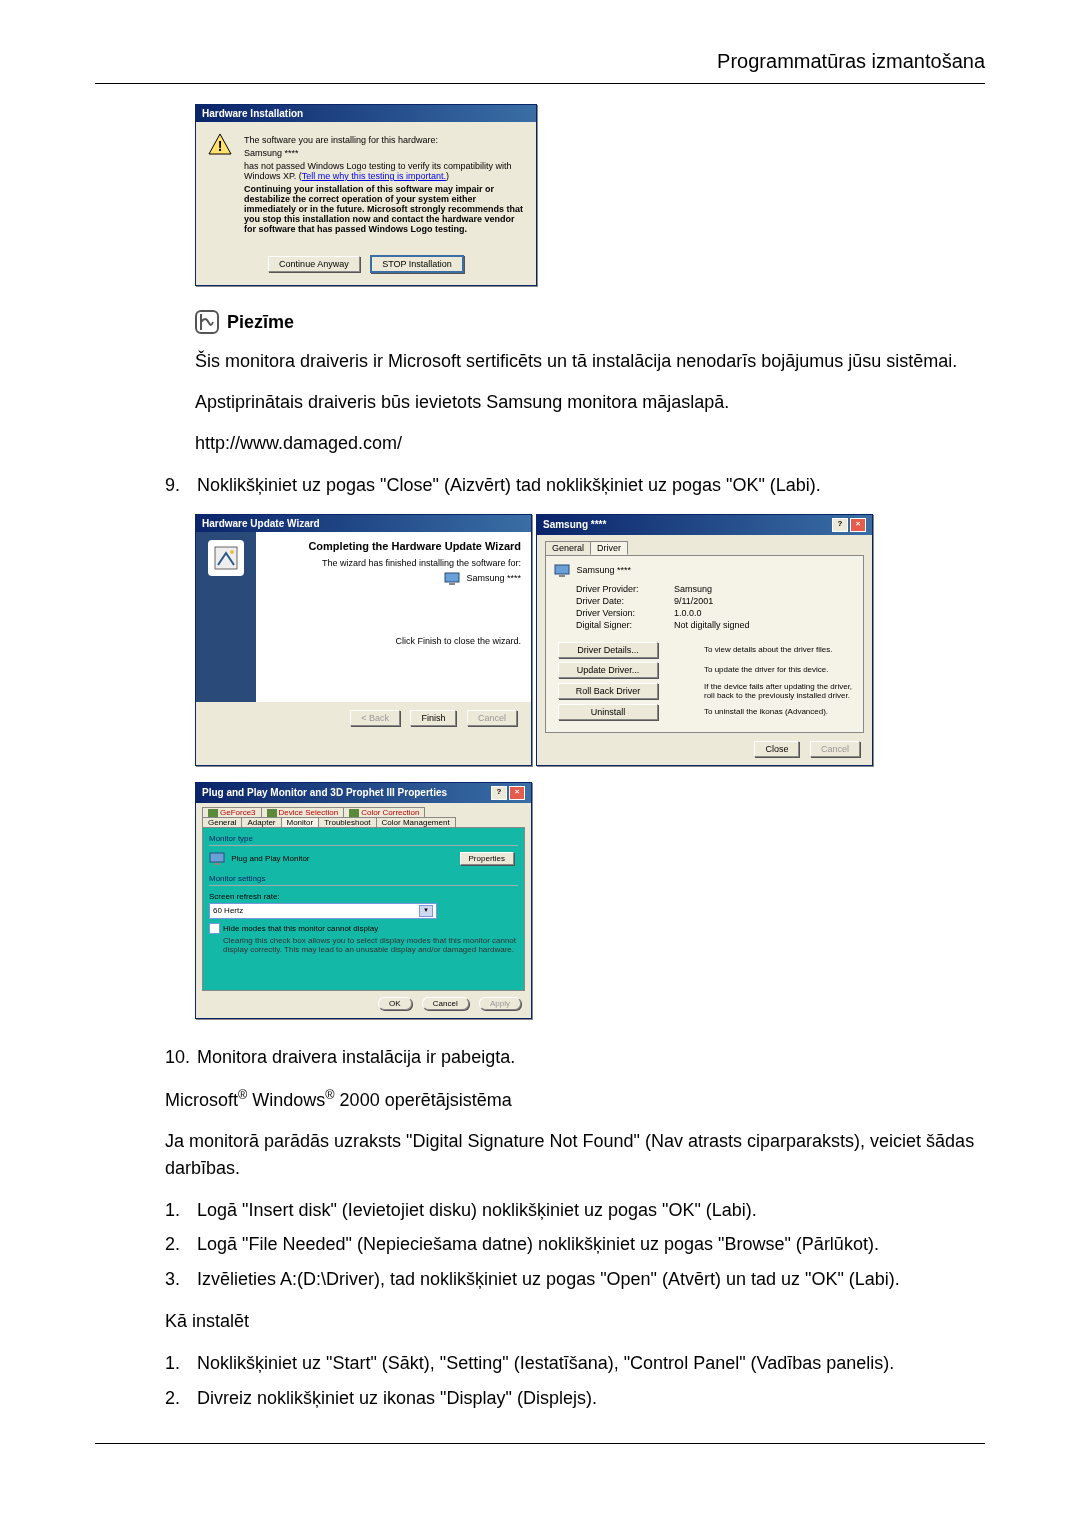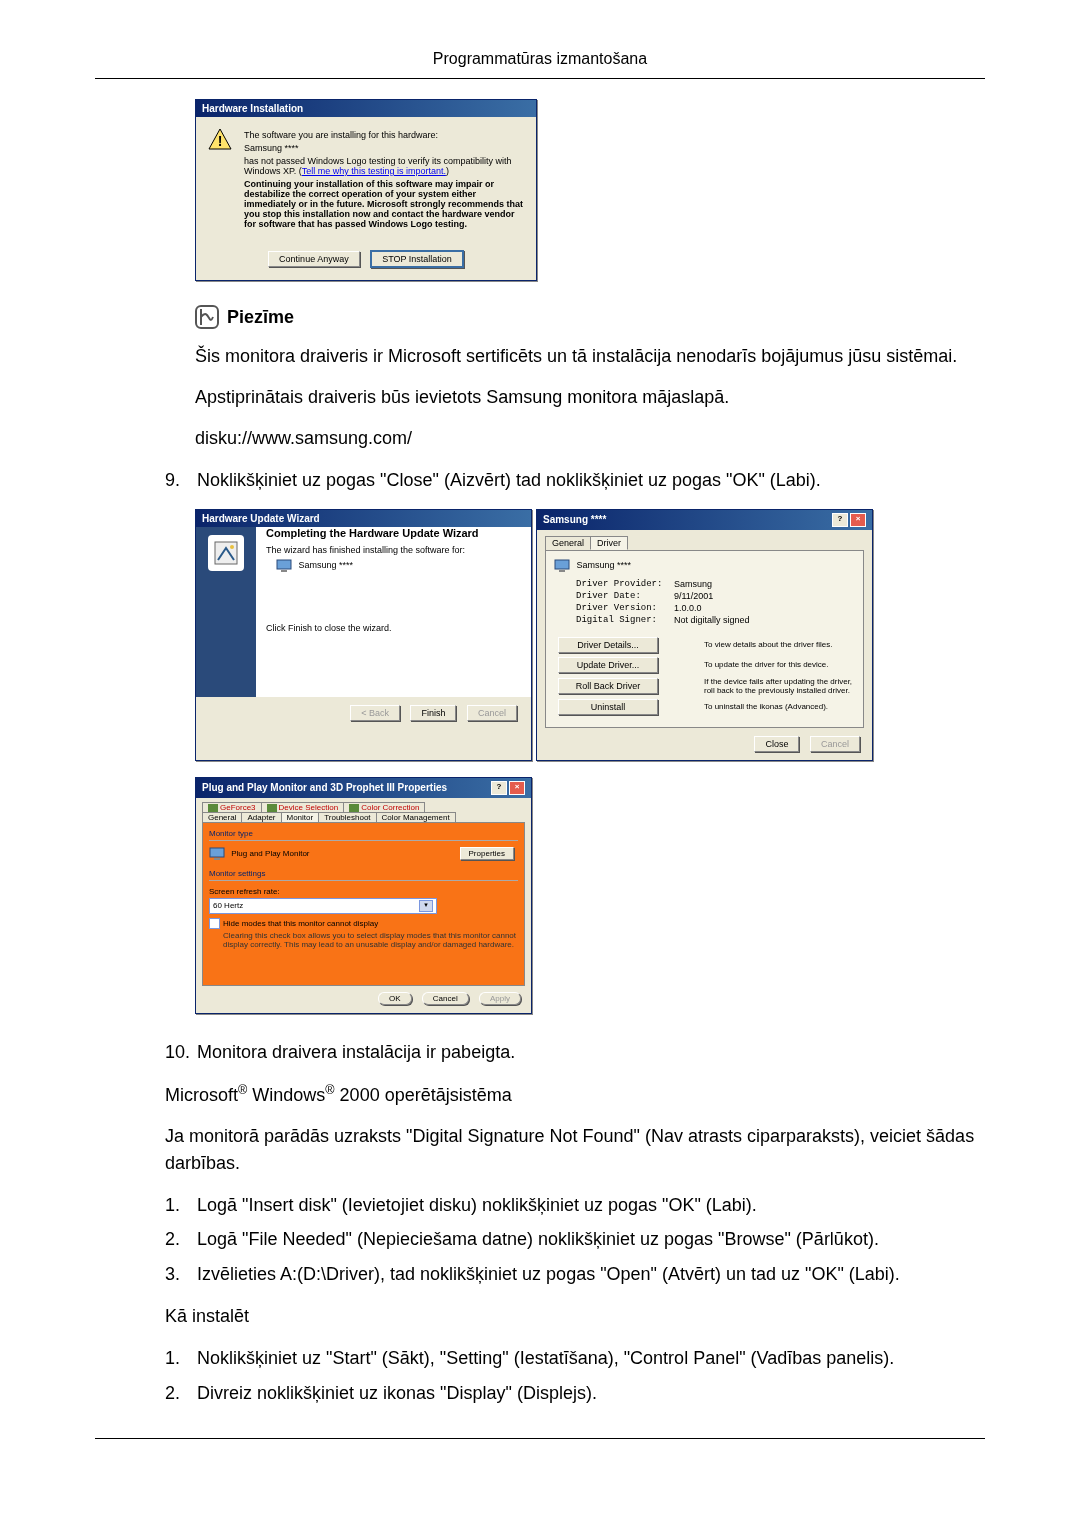--- a/index.html
+++ b/index.html
@@ -11,22 +11,22 @@
     width: 1080px;
   }
   .page {
     width: 1080px;
     min-height: 1527px;
     padding: 50px 95px 60px 95px;
     box-sizing: border-box;
     position: relative;
   }
   .header-title {
-    text-align: center;
-    font-size: 16px;
+    text-align: right;
+    font-size: 20px;
     margin-bottom: 10px;
   }
   .hr {
     border: none;
     border-top: 1px solid #000;
     margin: 4px 0 20px 0;
   }
   .content-col {
     margin-left: 100px;
   }
@@ -140,22 +140,23 @@
     width: 36px;
     height: 36px;
     background: #fff;
     border-radius: 4px;
     display: flex;
     align-items: center;
     justify-content: center;
   }
   .wiz-main {
     flex: 1;
-    padding: 0 10px;
+    padding: 8px 10px;
     font-size: 9px;
+    text-align: right;
   }
   .wiz-title { font-weight: bold; font-size: 11px; margin-bottom: 6px; }
   .monico {
     width: 16px; height: 14px;
     display: inline-block;
     vertical-align: middle;
     margin-right: 4px;
   }
   .props {
     width: 335px;
@@ -177,21 +178,21 @@
     padding: 1px 6px;
     margin-right: -1px;
   }
   .tab.active { background: #f5f3e7; font-weight: normal; border-bottom: 1px solid #f5f3e7; }
   .panel {
     background: #f5f3e7;
     border: 1px solid #888;
     padding: 8px;
   }
   .prop-row { display: flex; gap: 8px; margin: 2px 0; }
-  .prop-lbl { width: 90px; font-family: Liberation Mono, monospace; }
+  .prop-lbl { width: 90px; }
   .prop-btnrow { display: flex; gap: 6px; margin: 4px 0; align-items: center; }
   .prop-btnrow .winbtn { width: 90px; text-align: center; padding: 2px 4px; }
   .prop-desc { flex: 1; font-size: 8px; margin-left: 36px; }
   .close-row { text-align: right; padding-top: 8px; }
   .pnp {
     width: 335px;
     margin-top: 16px;
   }
   .pnp .titlebar { background: linear-gradient(to right,#0a246a,#3a6ea5); }
   .pnp-body {
@@ -205,21 +206,21 @@
     border-bottom: none;
     padding: 0 5px;
     background: #ece9d8;
     margin-right: -1px;
   }
   .pnp-tab.red { color: #c00000; }
   .pnp-tab .ico { display:inline-block; width:10px; height:8px; background:#5a8a3a; margin-right:2px; vertical-align:middle; }
   .pnp-tab.active { background: #f5f3e7; }
   .pnp-panel {
     border: 1px solid #888;
-    background: #f97316;
+    background: #14b8a6;
     padding: 6px;
     min-height: 150px;
   }
   .pnp-sect-lbl { color: #0a246a; font-size: 8px; }
   .pnp-frame { border-top: 1px solid #aaa; margin: 2px 0 6px 0; }
   .select {
     background: #fff;
     border: 1px solid #7a96df;
     padding: 1px 3px;
     margin: 2px 0;
@@ -290,21 +291,21 @@
         <svg viewBox="0 0 24 24">
             <rect x="1" y="1" width="22" height="22" rx="5" fill="none" stroke="#555" stroke-width="2"></rect>
             <path d="M6 4 L6 20 M6 12 C14 2,14 22,18 12" stroke="#555" stroke-width="2" fill="none"></path>
           </svg>
       </div>
       <span class="note-label">Piezīme</span>
     </div>
 
     <p class="body-p" style="margin-left:0;">Šis monitora draiveris ir Microsoft sertificēts un tā instalācija nenodarīs bojājumus jūsu sistēmai.</p>
     <p class="body-p">Apstiprinātais draiveris būs ievietots Samsung monitora mājaslapā.</p>
-    <p class="body-p">disku://www.samsung.com/</p>
+    <p class="body-p">http://www.damaged.com/</p>
   </div>
 
   <div class="ol" style="margin-left:70px;">
     <span class="num">9.</span><span>Noklikšķiniet uz pogas "Close" (Aizvērt) tad noklikšķiniet uz pogas "OK" (Labi).</span>
   </div>
 
   <div class="content-col">
     <div class="shot-row">
 
       <div class="dialog wizard">

